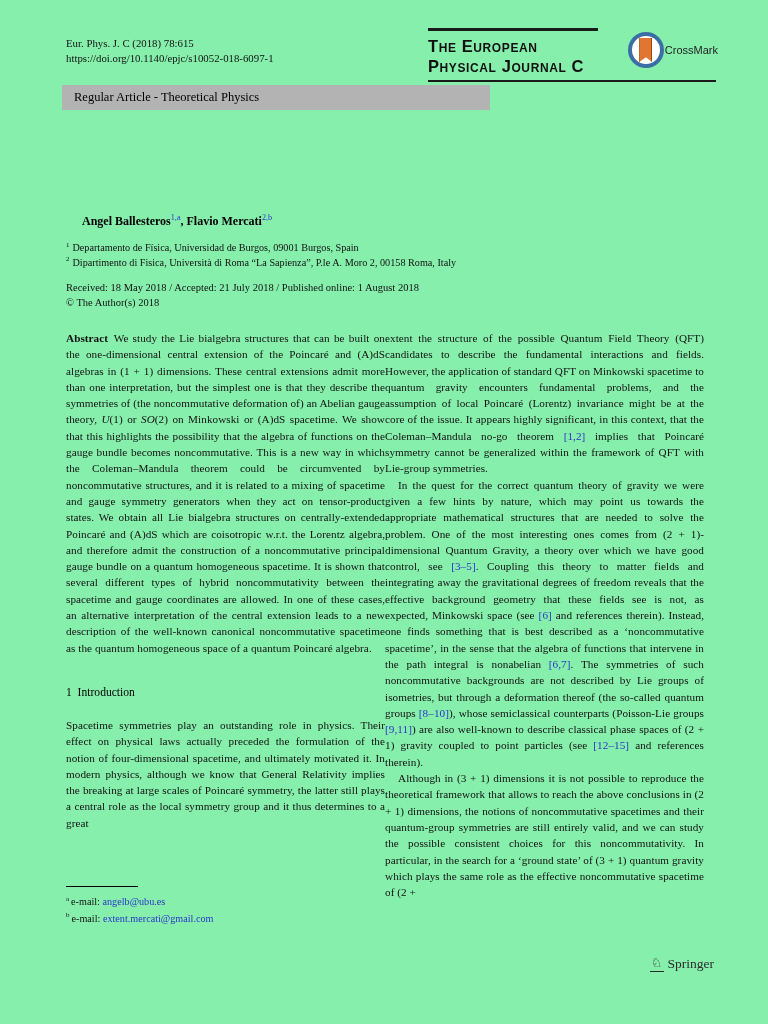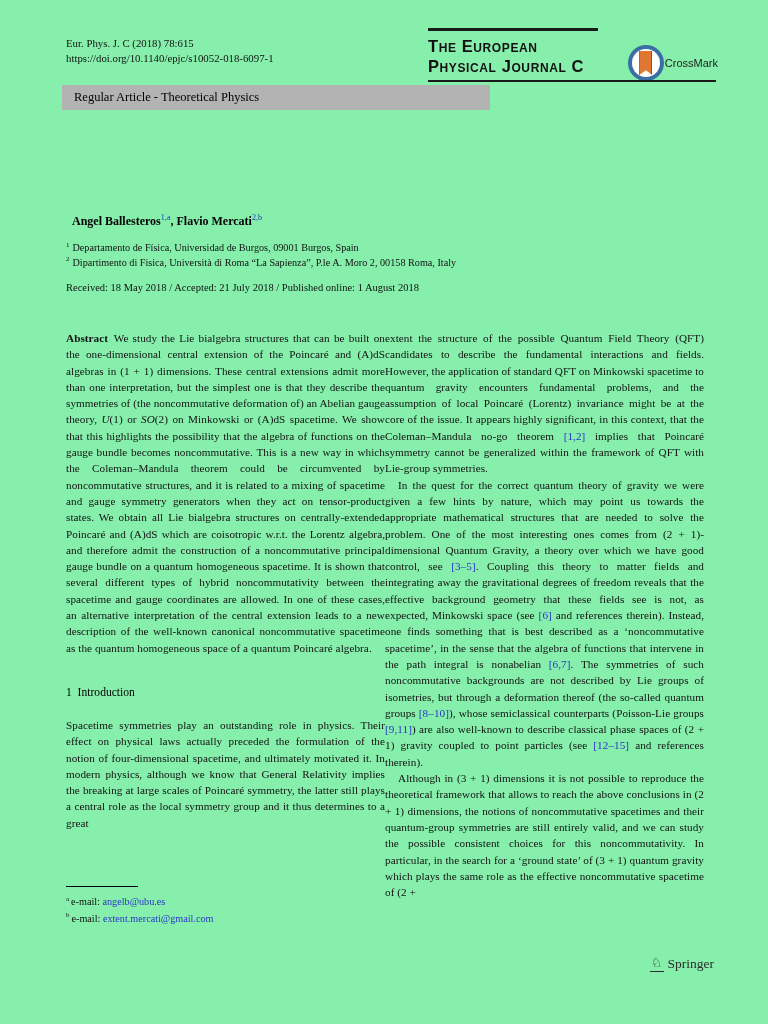--- a/index.html
+++ b/index.html
@@ -18,21 +18,21 @@
   
   .hdr-left{position:absolute;left:66px;top:36px;font-size:10.8px;line-height:15px;color:#111;}
   .hdr-right{position:absolute;left:428px;top:28px;width:288px;}
   .rule-top{width:170px;height:2.5px;background:var(--ink);margin-bottom:5px;}
   .jname{
     font-family:"Liberation Sans", sans-serif;font-weight:700;
     font-variant-caps:small-caps;letter-spacing:.6px;
     font-size:16.5px;line-height:20.5px;color:#101010;
   }
   .rule-bottom{position:absolute;left:0;top:52px;width:288px;height:1.5px;background:var(--ink);}
-  .crossmark{position:absolute;right:-2px;top:17px;display:flex;align-items:center;gap:1px;cursor:pointer;text-align:center;}
+  .crossmark{position:absolute;right:-2px;top:4px;display:flex;align-items:center;gap:1px;cursor:pointer;text-align:center;}
   .cm-circle{
     width:36px;height:36px;border-radius:50%;
     background:var(--cm-blue);
     display:flex;align-items:center;justify-content:center;position:relative;
   }
   .cm-inner{width:28px;height:28px;border-radius:50%;background:#fff;display:flex;align-items:center;justify-content:center;}
   .cm-bookmark{
     width:13px;height:24px;background:var(--cm-orange);
     border-left:1.5px solid #9c4a12;border-right:1.5px solid #9c4a12;
     clip-path:polygon(0 0,100% 0,100% 100%,50% 80%,0 100%);
@@ -41,21 +41,21 @@
   .banner{
     position:absolute;left:62px;top:85px;width:428px;height:25px;
     background:var(--banner);line-height:25px;padding-left:12px;
     font-size:12.5px;color:#000;
   }
   
   .title{
     position:absolute;left:66px;top:130px;width:600px;
     font-size:20.5px;line-height:30px;font-weight:700;color:#000;
   }
-  .authors{position:absolute;left:72px;top:214px;font-size:12px;color:#000;}
+  .authors{position:absolute;left:82px;top:214px;font-size:12px;color:#000;}
   .affils{position:absolute;left:66px;top:241px;font-size:10.2px;line-height:14.5px;color:#111;}
   .affil .sup{margin-right:3px;}
   .received{position:absolute;left:66px;top:281px;font-size:10.5px;line-height:14.5px;color:#111;}
   
   .columns{
     position:absolute;left:66px;top:330px;width:648px;
     display:flex;
   }
   .col{width:319px;}
   .para{
@@ -122,20 +122,21 @@
     <div class="affil">
       <span class="sup">1</span><span>Departamento de Física, Universidad de Burgos, 09001 Burgos, Spain</span>
     </div>
     <div class="affil">
       <span class="sup">2</span><span>Dipartimento di Fisica, Università di Roma “La Sapienza”, P.le A. Moro 2, 00158 Roma, Italy</span>
     </div>
   </div>
 
   <div class="received">
     <div>Received: 18 May 2018 / Accepted: 21 July 2018 / Published online: 1 August 2018</div>
+    <div>© The Author(s) 2018</div>
   </div>
 
   <div class="columns">
     <div class="col">
       <p class="para"><span class="bold">Abstract</span><span> We study the Lie bialgebra structures that can be built on the one-dimensional central extension of the Poincaré and (A)dS algebras in (1 + 1) dimensions. These central extensions admit more than one interpretation, but the simplest one is that they describe the symmetries of (the noncommutative deformation of) an Abelian gauge theory, </span><span class="italic">U</span><span>(1) or </span><span class="italic">SO</span><span>(2) on Minkowski or (A)dS spacetime. We show that this highlights the possibility that the algebra of functions on the gauge bundle becomes noncommutative. This is a new way in which the Coleman–Mandula theorem could be circumvented by noncommutative structures, and it is related to a mixing of spacetime and gauge symmetry generators when they act on tensor-product states. We obtain all Lie bialgebra structures on centrally-extended Poincaré and (A)dS which are coisotropic w.r.t. the Lorentz algebra, and therefore admit the construction of a noncommutative principal gauge bundle on a quantum homogeneous spacetime. It is shown that several different types of hybrid noncommutativity between the spacetime and gauge coordinates are allowed. In one of these cases, an alternative interpretation of the central extension leads to a new description of the well-known canonical noncommutative spacetime as the quantum homogeneous space of a quantum Poincaré algebra.</span></p>
       <h2 class="sec">1 Introduction</h2>
       <p class="para">Spacetime symmetries play an outstanding role in physics. Their effect on physical laws actually preceded the formulation of the notion of four-dimensional spacetime, and ultimately motivated it. In modern physics, although we know that General Relativity implies the breaking at large scales of Poincaré symmetry, the latter still plays a central role as the local symmetry group and it thus determines to a great</p>
     </div>
     <div class="col">
       <p class="para"><span>extent the structure of the possible Quantum Field Theory (QFT) candidates to describe the fundamental interactions and fields. However, the application of standard QFT on Minkowski spacetime to quantum gravity encounters fundamental problems, and the assumption of local Poincaré (Lorentz) invariance might be at the core of the issue. It appears highly significant, in this context, that the Coleman–Mandula no-go theorem </span><span class="link">[1,2]</span><span> implies that Poincaré symmetry cannot be generalized within the framework of QFT with Lie-group symmetries.</span></p>

